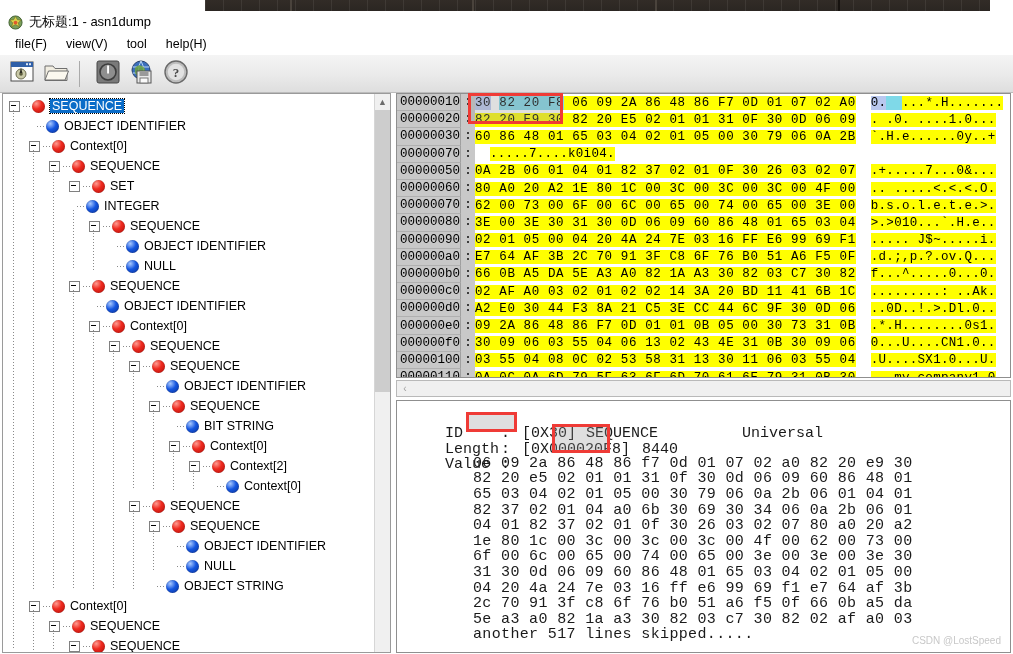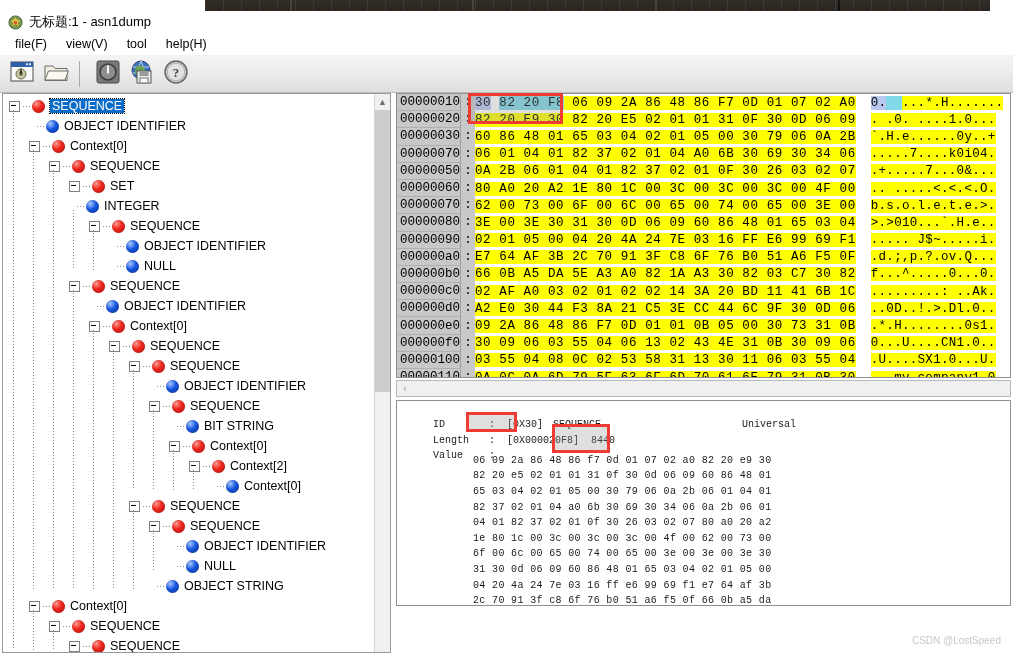--- a/index.html
+++ b/index.html
@@ -79,23 +79,23 @@
   .hascii{letter-spacing:0.3px;}
   .yel{background:#ffff00;}
   .cyn{background:#7fd9e8;}
   .lav{background:#b9c8ef;}
 
   #hex-hscroll{position:absolute;left:396px;top:380px;width:615px;height:17px;background:#f0f0f0;
      border:1px solid #b9b9b9;box-sizing:border-box;display:flex;align-items:center;}
   #hex-hscroll .larr{width:16px;text-align:center;color:#a0a0a0;font-size:10px;}
 
   
-  #detail-pane{position:absolute;left:396px;top:400px;width:615px;height:206px;background:#ffffff;
+  #detail-pane{position:absolute;left:396px;top:400px;width:615px;height:253px;background:#ffffff;
      border:1px solid #8f8f8f;box-sizing:border-box;overflow:hidden;
-     font-family:"Liberation Mono",monospace;font-size:10px;color:#1a1a1a;}
+     font-family:"Liberation Mono",monospace;font-size:15px;color:#1a1a1a;}
   #detail-pane .dline{height:15.6px;white-space:pre;padding-left:12px;}
   #detail-pane .valline{padding-left:76px;letter-spacing:0.35px;}
   .lblcol{display:inline-block;width:56px;}
   .univ{position:absolute;left:345px;}
 
   
   .redbox{position:absolute;border:3px solid #ef3b36;background:rgba(150,150,150,0.30);
      box-sizing:border-box;pointer-events:none;}
 
   
@@ -410,21 +410,21 @@
     <div class="arrow">▲</div>
     <div class="thumb"></div>
   </div>
 </div>
 
 <div id="hex-pane">
   <div id="hex-body">
       <div class="hexrow"><span class="hoff">00000010</span><span class="hcolon">:</span><span class="hbytes"><span class="lav">30</span> <span class="cyn">82 20 F8</span><span class="yel"> 06 09 2A 86 48 86 F7 0D 01 07 02 A0</span></span><span class="hgap"></span><span class="hascii"><span class="lav">0.</span><span class="cyn">  </span><span class="yel">...*.H.......</span></span></div>
       <div class="hexrow"><span class="hoff">00000020</span><span class="hcolon">:</span><span class="hbytes"><span class="yel">82 20 E9 30 82 20 E5 02 01 01 31 0F 30 0D 06 09</span></span><span class="hgap"></span><span class="hascii"><span class="yel">. .0. ....1.0...</span></span></div>
       <div class="hexrow"><span class="hoff">00000030</span><span class="hcolon">:</span><span class="hbytes"><span class="yel">60 86 48 01 65 03 04 02 01 05 00 30 79 06 0A 2B</span></span><span class="hgap"></span><span class="hascii"><span class="yel">`.H.e......0y..+</span></span></div>
-      <div class="hexrow"><span class="hoff">00000070</span><span class="hcolon">:</span><span class="hbytes"><span class="yel">06 01 04 01 82 37 02 01 04 A0 6B 30 69 30 34 06</span></span><span class="hgap"></span><span class="hascii"><span class="yel">.....7....k0i04.</span></span></div>
+      <div class="hexrow"><span class="hoff">00000070</span><span class="hcolon">:</span><span class="hgap"></span><span class="hascii"><span class="yel">.....7....k0i04.</span></span></div>
       <div class="hexrow"><span class="hoff">00000050</span><span class="hcolon">:</span><span class="hbytes"><span class="yel">0A 2B 06 01 04 01 82 37 02 01 0F 30 26 03 02 07</span></span><span class="hgap"></span><span class="hascii"><span class="yel">.+.....7...0&amp;...</span></span></div>
       <div class="hexrow"><span class="hoff">00000060</span><span class="hcolon">:</span><span class="hbytes"><span class="yel">80 A0 20 A2 1E 80 1C 00 3C 00 3C 00 3C 00 4F 00</span></span><span class="hgap"></span><span class="hascii"><span class="yel">.. .....&lt;.&lt;.&lt;.O.</span></span></div>
       <div class="hexrow"><span class="hoff">00000070</span><span class="hcolon">:</span><span class="hbytes"><span class="yel">62 00 73 00 6F 00 6C 00 65 00 74 00 65 00 3E 00</span></span><span class="hgap"></span><span class="hascii"><span class="yel">b.s.o.l.e.t.e.&gt;.</span></span></div>
       <div class="hexrow"><span class="hoff">00000080</span><span class="hcolon">:</span><span class="hbytes"><span class="yel">3E 00 3E 30 31 30 0D 06 09 60 86 48 01 65 03 04</span></span><span class="hgap"></span><span class="hascii"><span class="yel">&gt;.&gt;010...`.H.e..</span></span></div>
       <div class="hexrow"><span class="hoff">00000090</span><span class="hcolon">:</span><span class="hbytes"><span class="yel">02 01 05 00 04 20 4A 24 7E 03 16 FF E6 99 69 F1</span></span><span class="hgap"></span><span class="hascii"><span class="yel">..... J$~.....i.</span></span></div>
       <div class="hexrow"><span class="hoff">000000a0</span><span class="hcolon">:</span><span class="hbytes"><span class="yel">E7 64 AF 3B 2C 70 91 3F C8 6F 76 B0 51 A6 F5 0F</span></span><span class="hgap"></span><span class="hascii"><span class="yel">.d.;,p.?.ov.Q...</span></span></div>
       <div class="hexrow"><span class="hoff">000000b0</span><span class="hcolon">:</span><span class="hbytes"><span class="yel">66 0B A5 DA 5E A3 A0 82 1A A3 30 82 03 C7 30 82</span></span><span class="hgap"></span><span class="hascii"><span class="yel">f...^.....0...0.</span></span></div>
       <div class="hexrow"><span class="hoff">000000c0</span><span class="hcolon">:</span><span class="hbytes"><span class="yel">02 AF A0 03 02 01 02 02 14 3A 20 BD 11 41 6B 1C</span></span><span class="hgap"></span><span class="hascii"><span class="yel">.........: ..Ak.</span></span></div>
       <div class="hexrow"><span class="hoff">000000d0</span><span class="hcolon">:</span><span class="hbytes"><span class="yel">A2 E0 30 44 F3 8A 21 C5 3E CC 44 6C 9F 30 0D 06</span></span><span class="hgap"></span><span class="hascii"><span class="yel">..0D..!.&gt;.Dl.0..</span></span></div>
       <div class="hexrow"><span class="hoff">000000e0</span><span class="hcolon">:</span><span class="hbytes"><span class="yel">09 2A 86 48 86 F7 0D 01 01 0B 05 00 30 73 31 0B</span></span><span class="hgap"></span><span class="hascii"><span class="yel">.*.H........0s1.</span></span></div>

